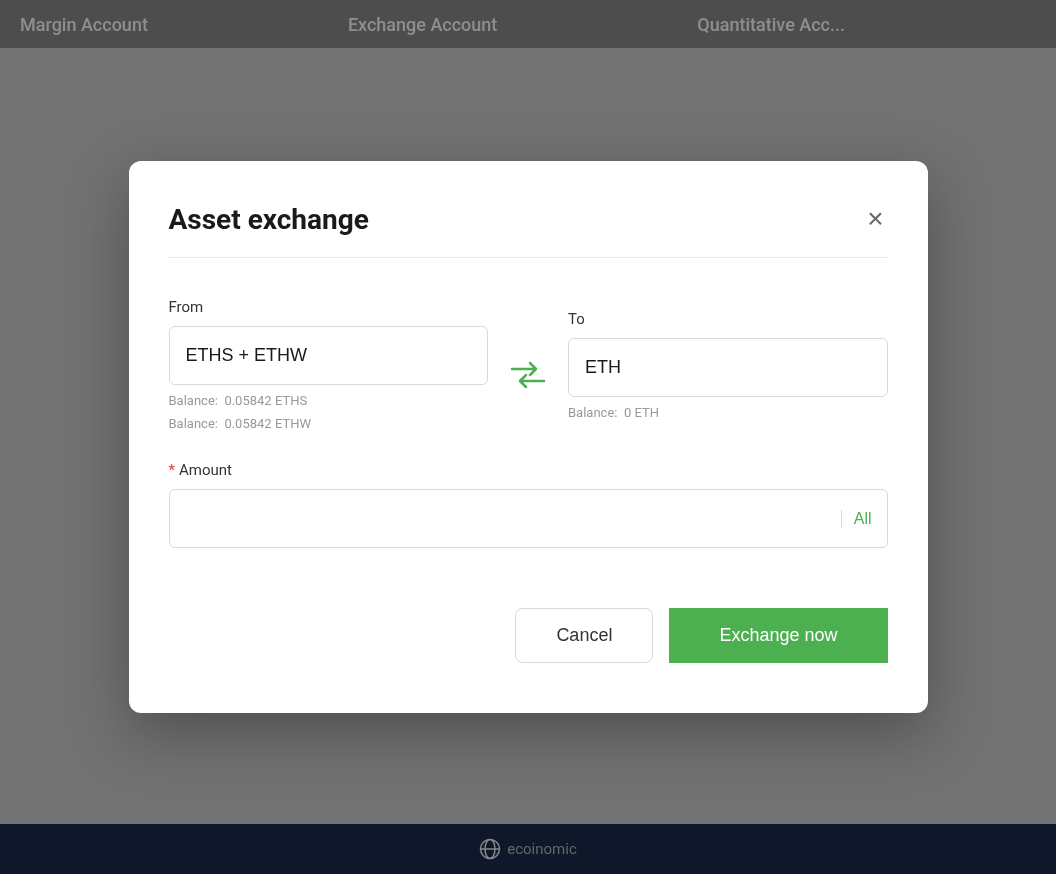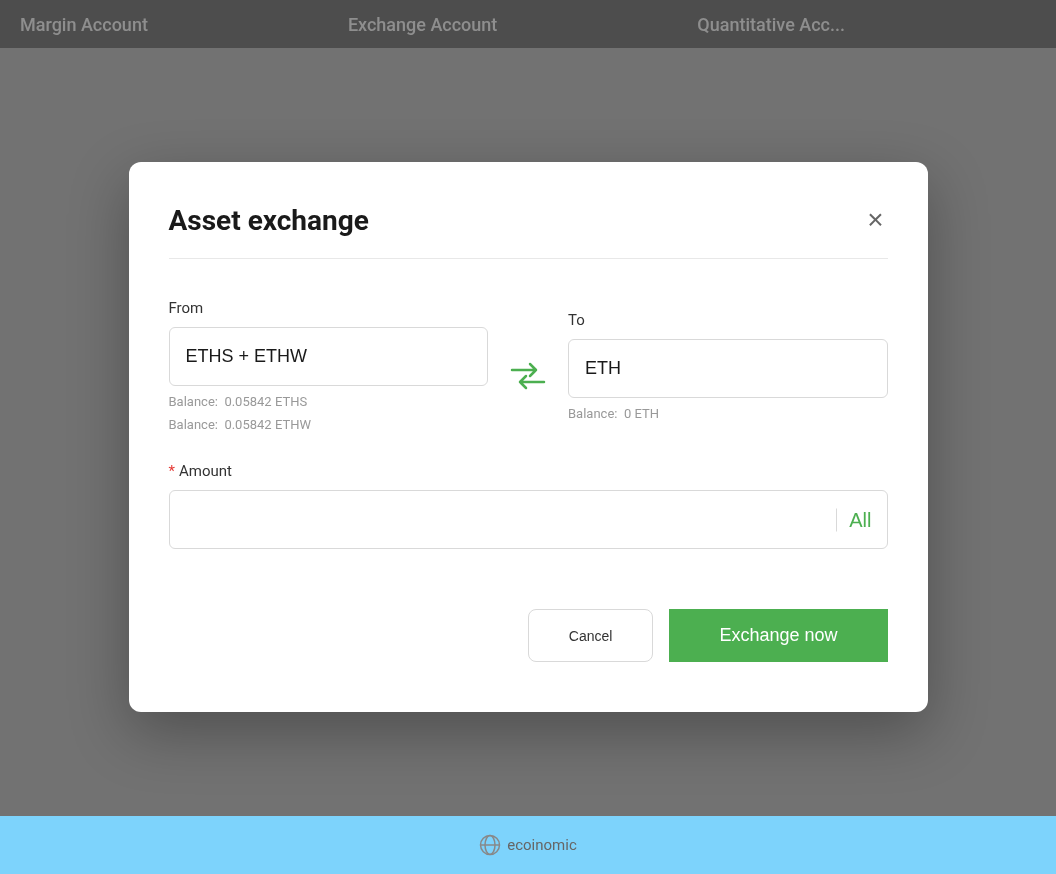--- a/index.html
+++ b/index.html
@@ -34,22 +34,22 @@
       color: #ccc;
       font-size: 18px;
       font-weight: 500;
     }
 
     .background-bottom {
       position: absolute;
       bottom: 0;
       left: 0;
       right: 0;
-      height: 58px;
-      background: #7dd3fc;
+      height: 50px;
+      background: #0f172a;
       display: flex;
       align-items: center;
       justify-content: center;
       color: #888;
       font-size: 14px;
       gap: 6px;
     }
 
     .overlay {
       position: absolute;
@@ -184,42 +184,42 @@
       outline: none;
       background: #fff;
     }
 
     .all-btn {
       position: absolute;
       right: 16px;
       top: 50%;
       transform: translateY(-50%);
       color: #4caf50;
-      font-size: 20px;
+      font-size: 16px;
       font-weight: 500;
       background: none;
       border: none;
       cursor: pointer;
       border-left: 1px solid #d9d9d9;
       padding-left: 12px;
     }
 
     .modal-footer {
       display: flex;
       justify-content: flex-end;
       gap: 16px;
       margin-top: 60px;
     }
 
     .cancel-btn {
       padding: 16px 40px;
       border: 1px solid #d9d9d9;
       border-radius: 8px;
       background: #fff;
-      font-size: 14px;
+      font-size: 18px;
       color: #333;
       cursor: pointer;
       font-weight: 400;
     }
 
     .exchange-btn {
       padding: 16px 50px;
       border: none;
       border-radius: 0;
       background: #4caf50;

